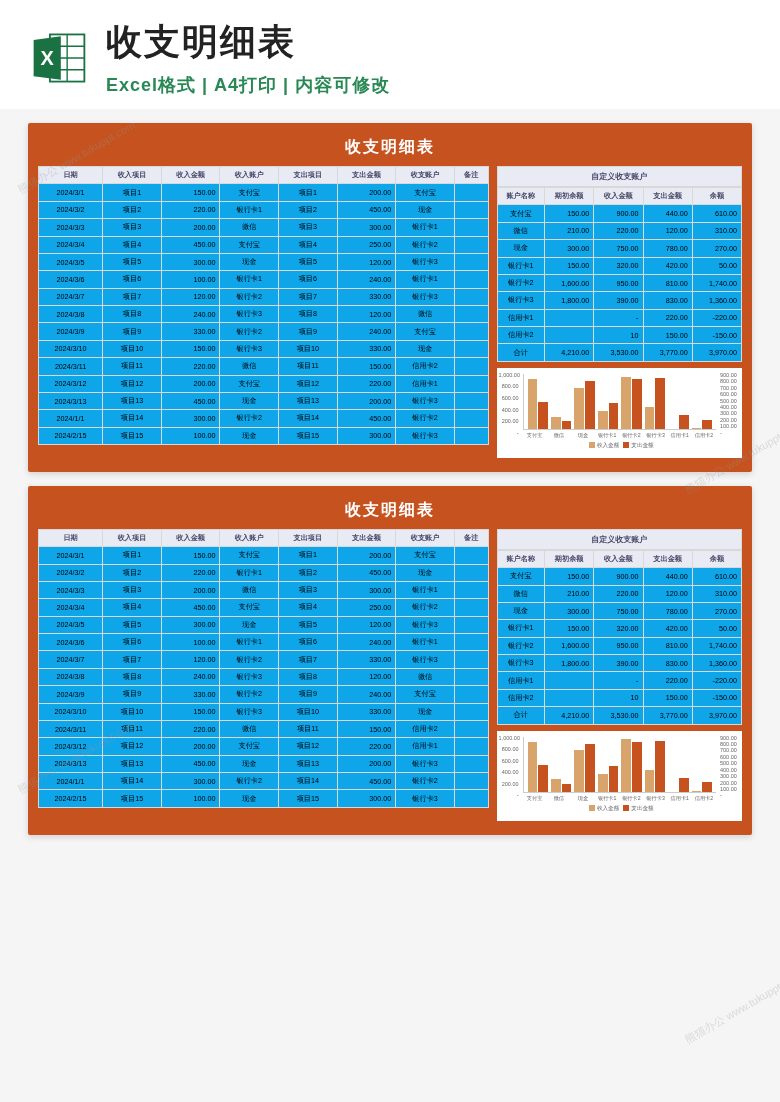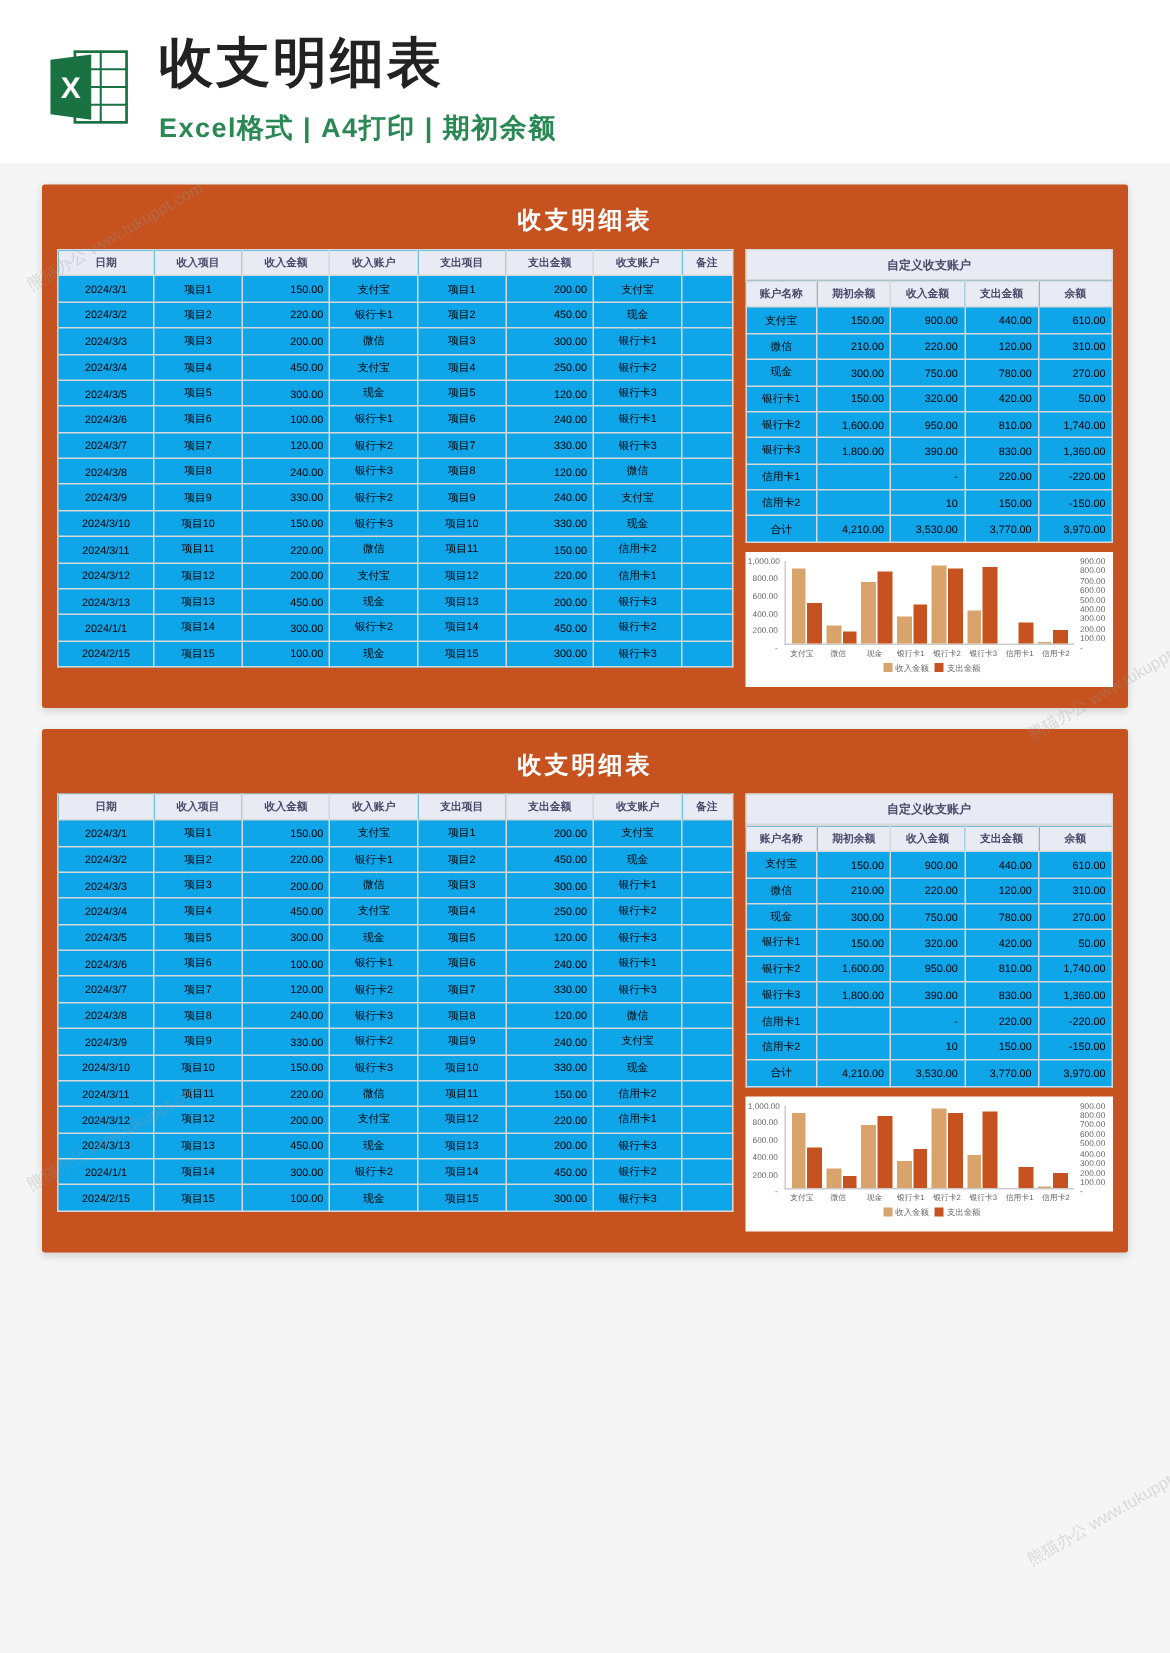--- a/index.html
+++ b/index.html
@@ -46,21 +46,21 @@
     <rect x="22" y="6" width="38" height="52" fill="#fff" stroke="#1a7243" stroke-width="2"></rect>
     <line x1="22" y1="19" x2="60" y2="19" stroke="#1a7243" stroke-width="1.5"></line>
     <line x1="22" y1="32" x2="60" y2="32" stroke="#1a7243" stroke-width="1.5"></line>
     <line x1="22" y1="45" x2="60" y2="45" stroke="#1a7243" stroke-width="1.5"></line>
     <line x1="41" y1="6" x2="41" y2="58" stroke="#1a7243" stroke-width="1.5"></line>
     <polygon points="4,12 34,8 34,56 4,52" fill="#1a7243"></polygon>
     <text x="19" y="40" font-size="22" font-weight="bold" fill="#fff" text-anchor="middle">X</text>
   </svg>
   <div class="header-text">
     <div class="header-title">收支明细表</div>
-    <div class="header-sub">Excel格式 | A4打印 | 期初余额</div>
+    <div class="header-sub">Excel格式 | A4打印 | 内容可修改</div>
   </div>
 </div>
 
 <div id="sheets">
     <div class="sheet">
     <div class="sheet-title">收支明细表</div>
     <div class="sheet-body">
       <div class="left">
         <table>
             <tbody>

